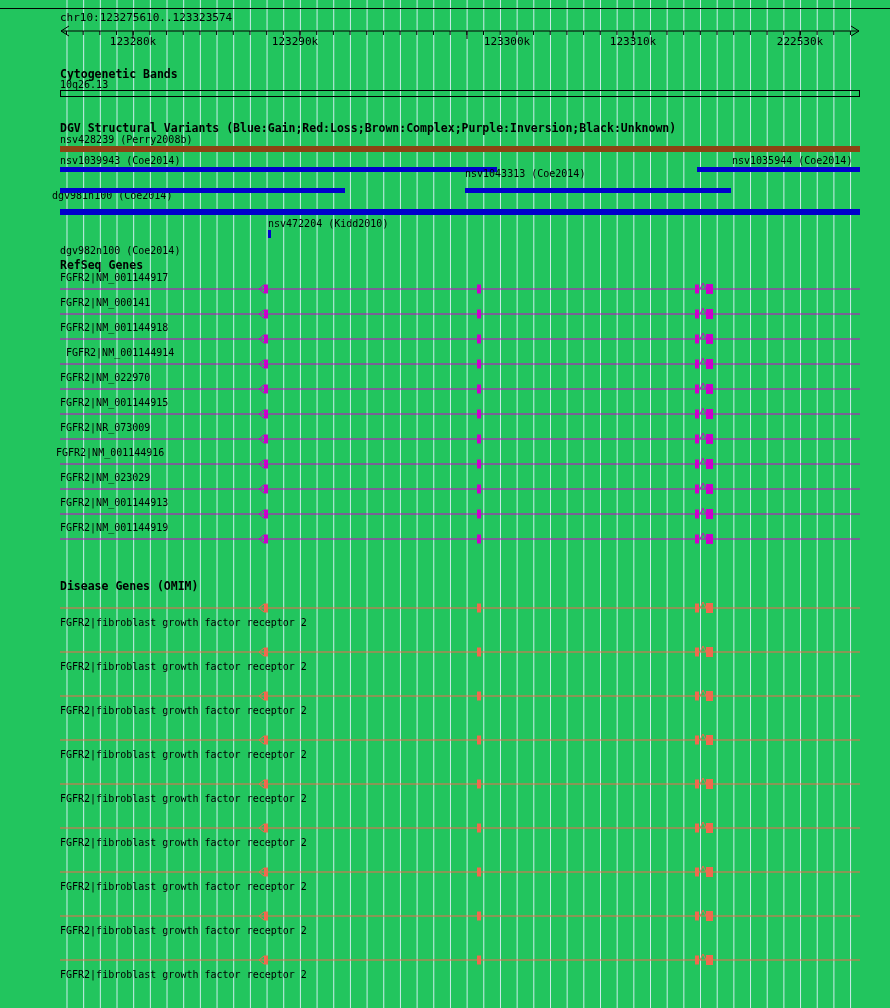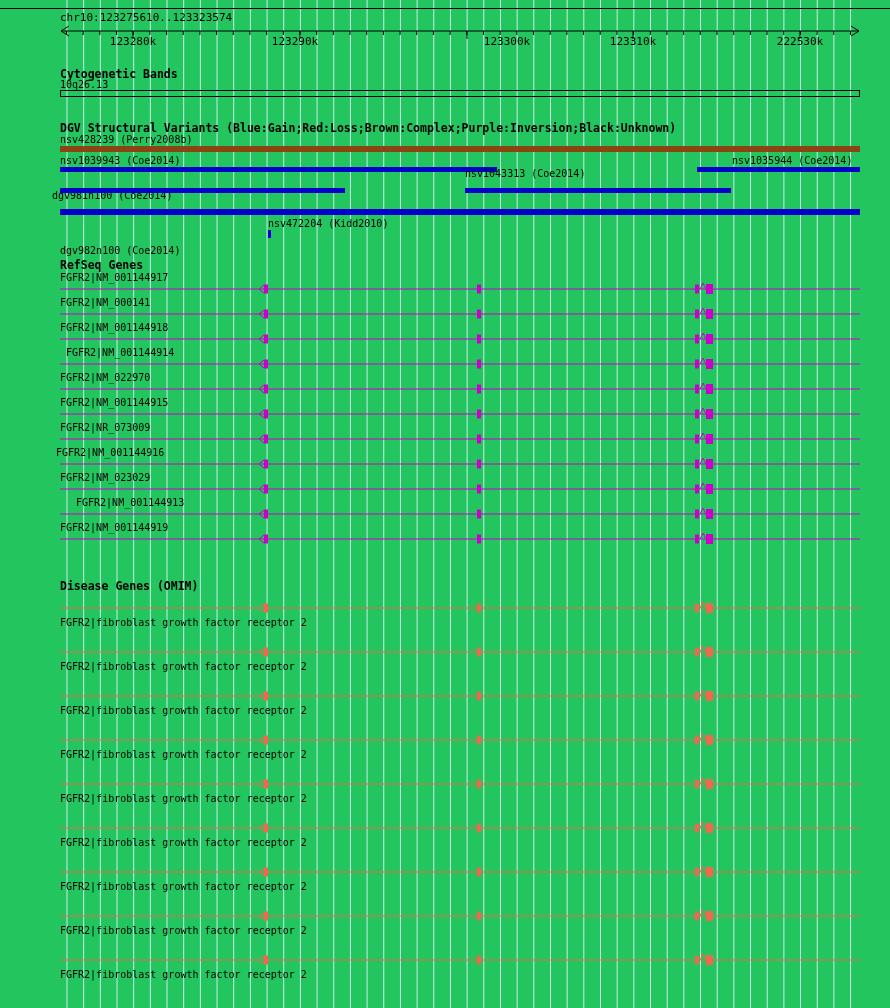--- a/index.html
+++ b/index.html
@@ -203,21 +203,21 @@
     <div class="gene-label" style="left: 60px; top: 472px;">FGFR2|NM_023029</div>
     <svg class="gene-svg" width="800" height="20" style="left: 60px; top: 479px;">
       <line x1="0" y1="10" x2="800" y2="10" stroke="#cc00cc"></line>
       <polyline points="204,6 199,10 204,14" fill="none" stroke="#cc00cc"></polyline>
       <rect x="204" y="5.5" width="4" height="9" fill="#cc00cc"></rect>
       <rect x="417" y="5.5" width="4" height="9" fill="#cc00cc"></rect>
       <rect x="635" y="5.5" width="4" height="9" fill="#cc00cc"></rect>
       <rect x="646" y="5" width="7" height="10" fill="#cc00cc"></rect>
       <polyline points="640,10 643,4 646,10" fill="none" stroke="#cc00cc"></polyline>
     </svg>
-    <div class="gene-label" style="left: 76px; top: 497px;">FGFR2|NM_001144913</div>
+    <div class="gene-label" style="left: 60px; top: 497px;">FGFR2|NM_001144913</div>
     <svg class="gene-svg" width="800" height="20" style="left: 60px; top: 504px;">
       <line x1="0" y1="10" x2="800" y2="10" stroke="#cc00cc"></line>
       <polyline points="204,6 199,10 204,14" fill="none" stroke="#cc00cc"></polyline>
       <rect x="204" y="5.5" width="4" height="9" fill="#cc00cc"></rect>
       <rect x="417" y="5.5" width="4" height="9" fill="#cc00cc"></rect>
       <rect x="635" y="5.5" width="4" height="9" fill="#cc00cc"></rect>
       <rect x="646" y="5" width="7" height="10" fill="#cc00cc"></rect>
       <polyline points="640,10 643,4 646,10" fill="none" stroke="#cc00cc"></polyline>
     </svg>
     <div class="gene-label" style="left: 60px; top: 522px;">FGFR2|NM_001144919</div>

